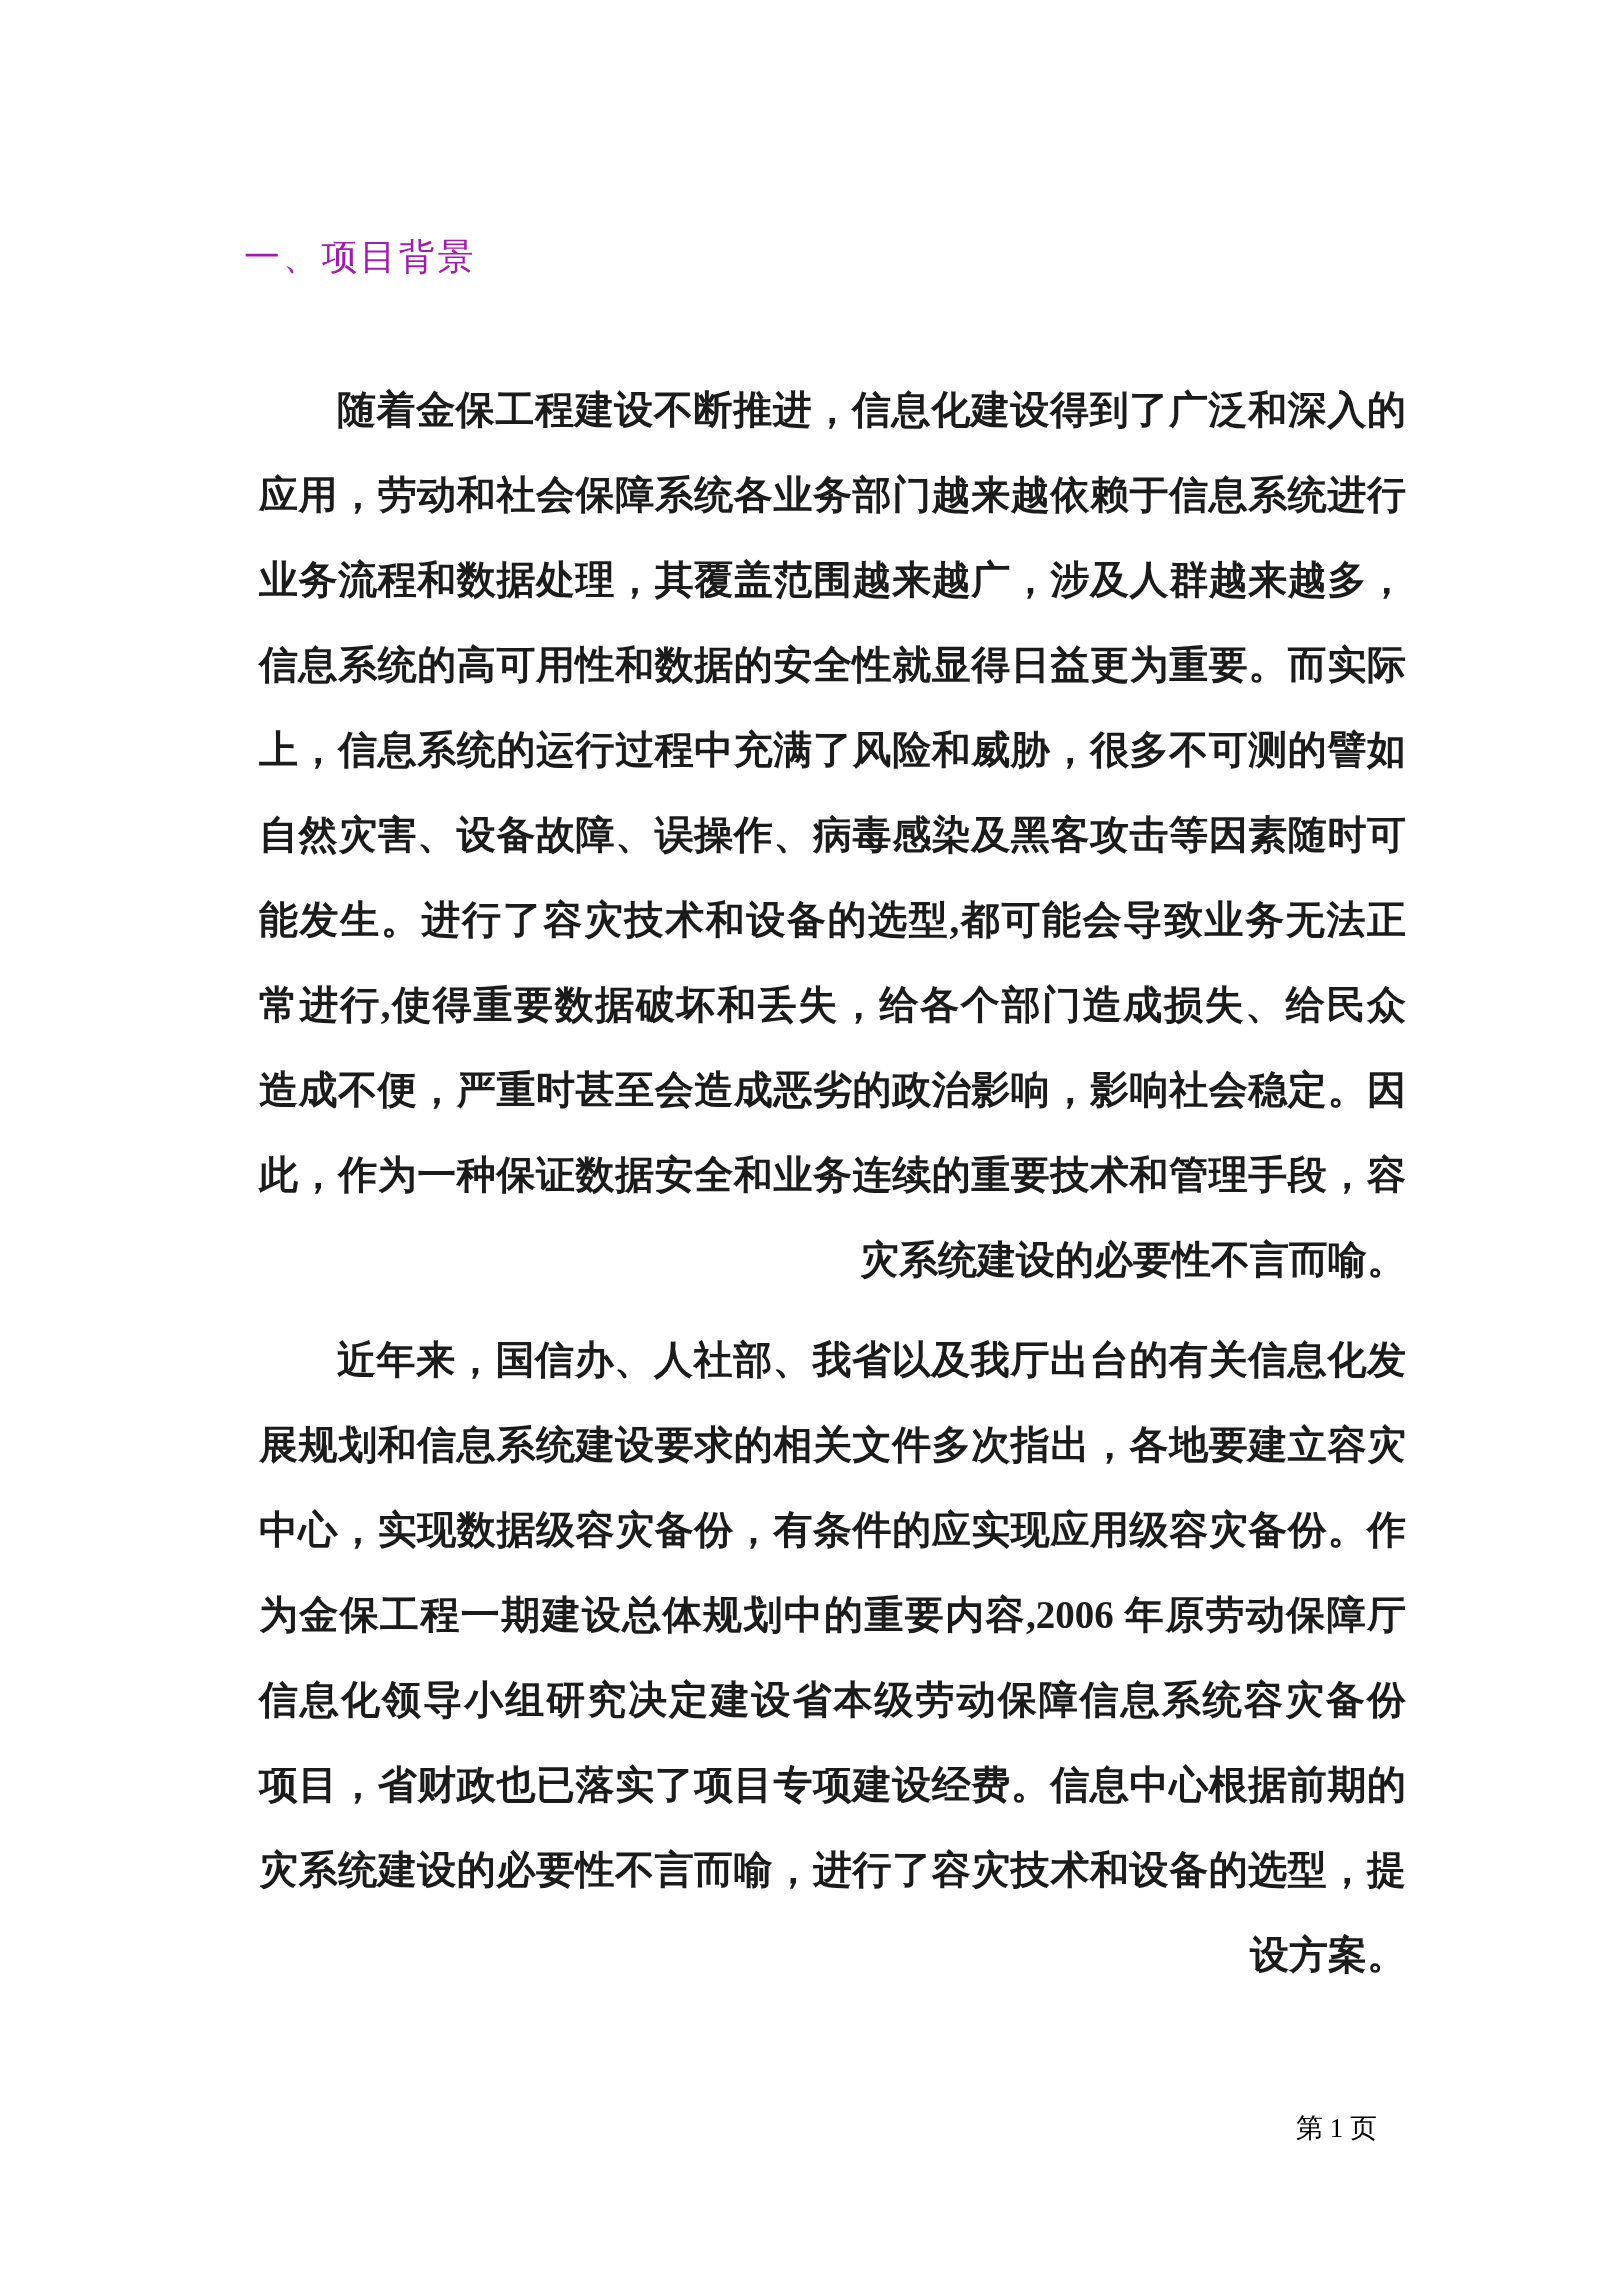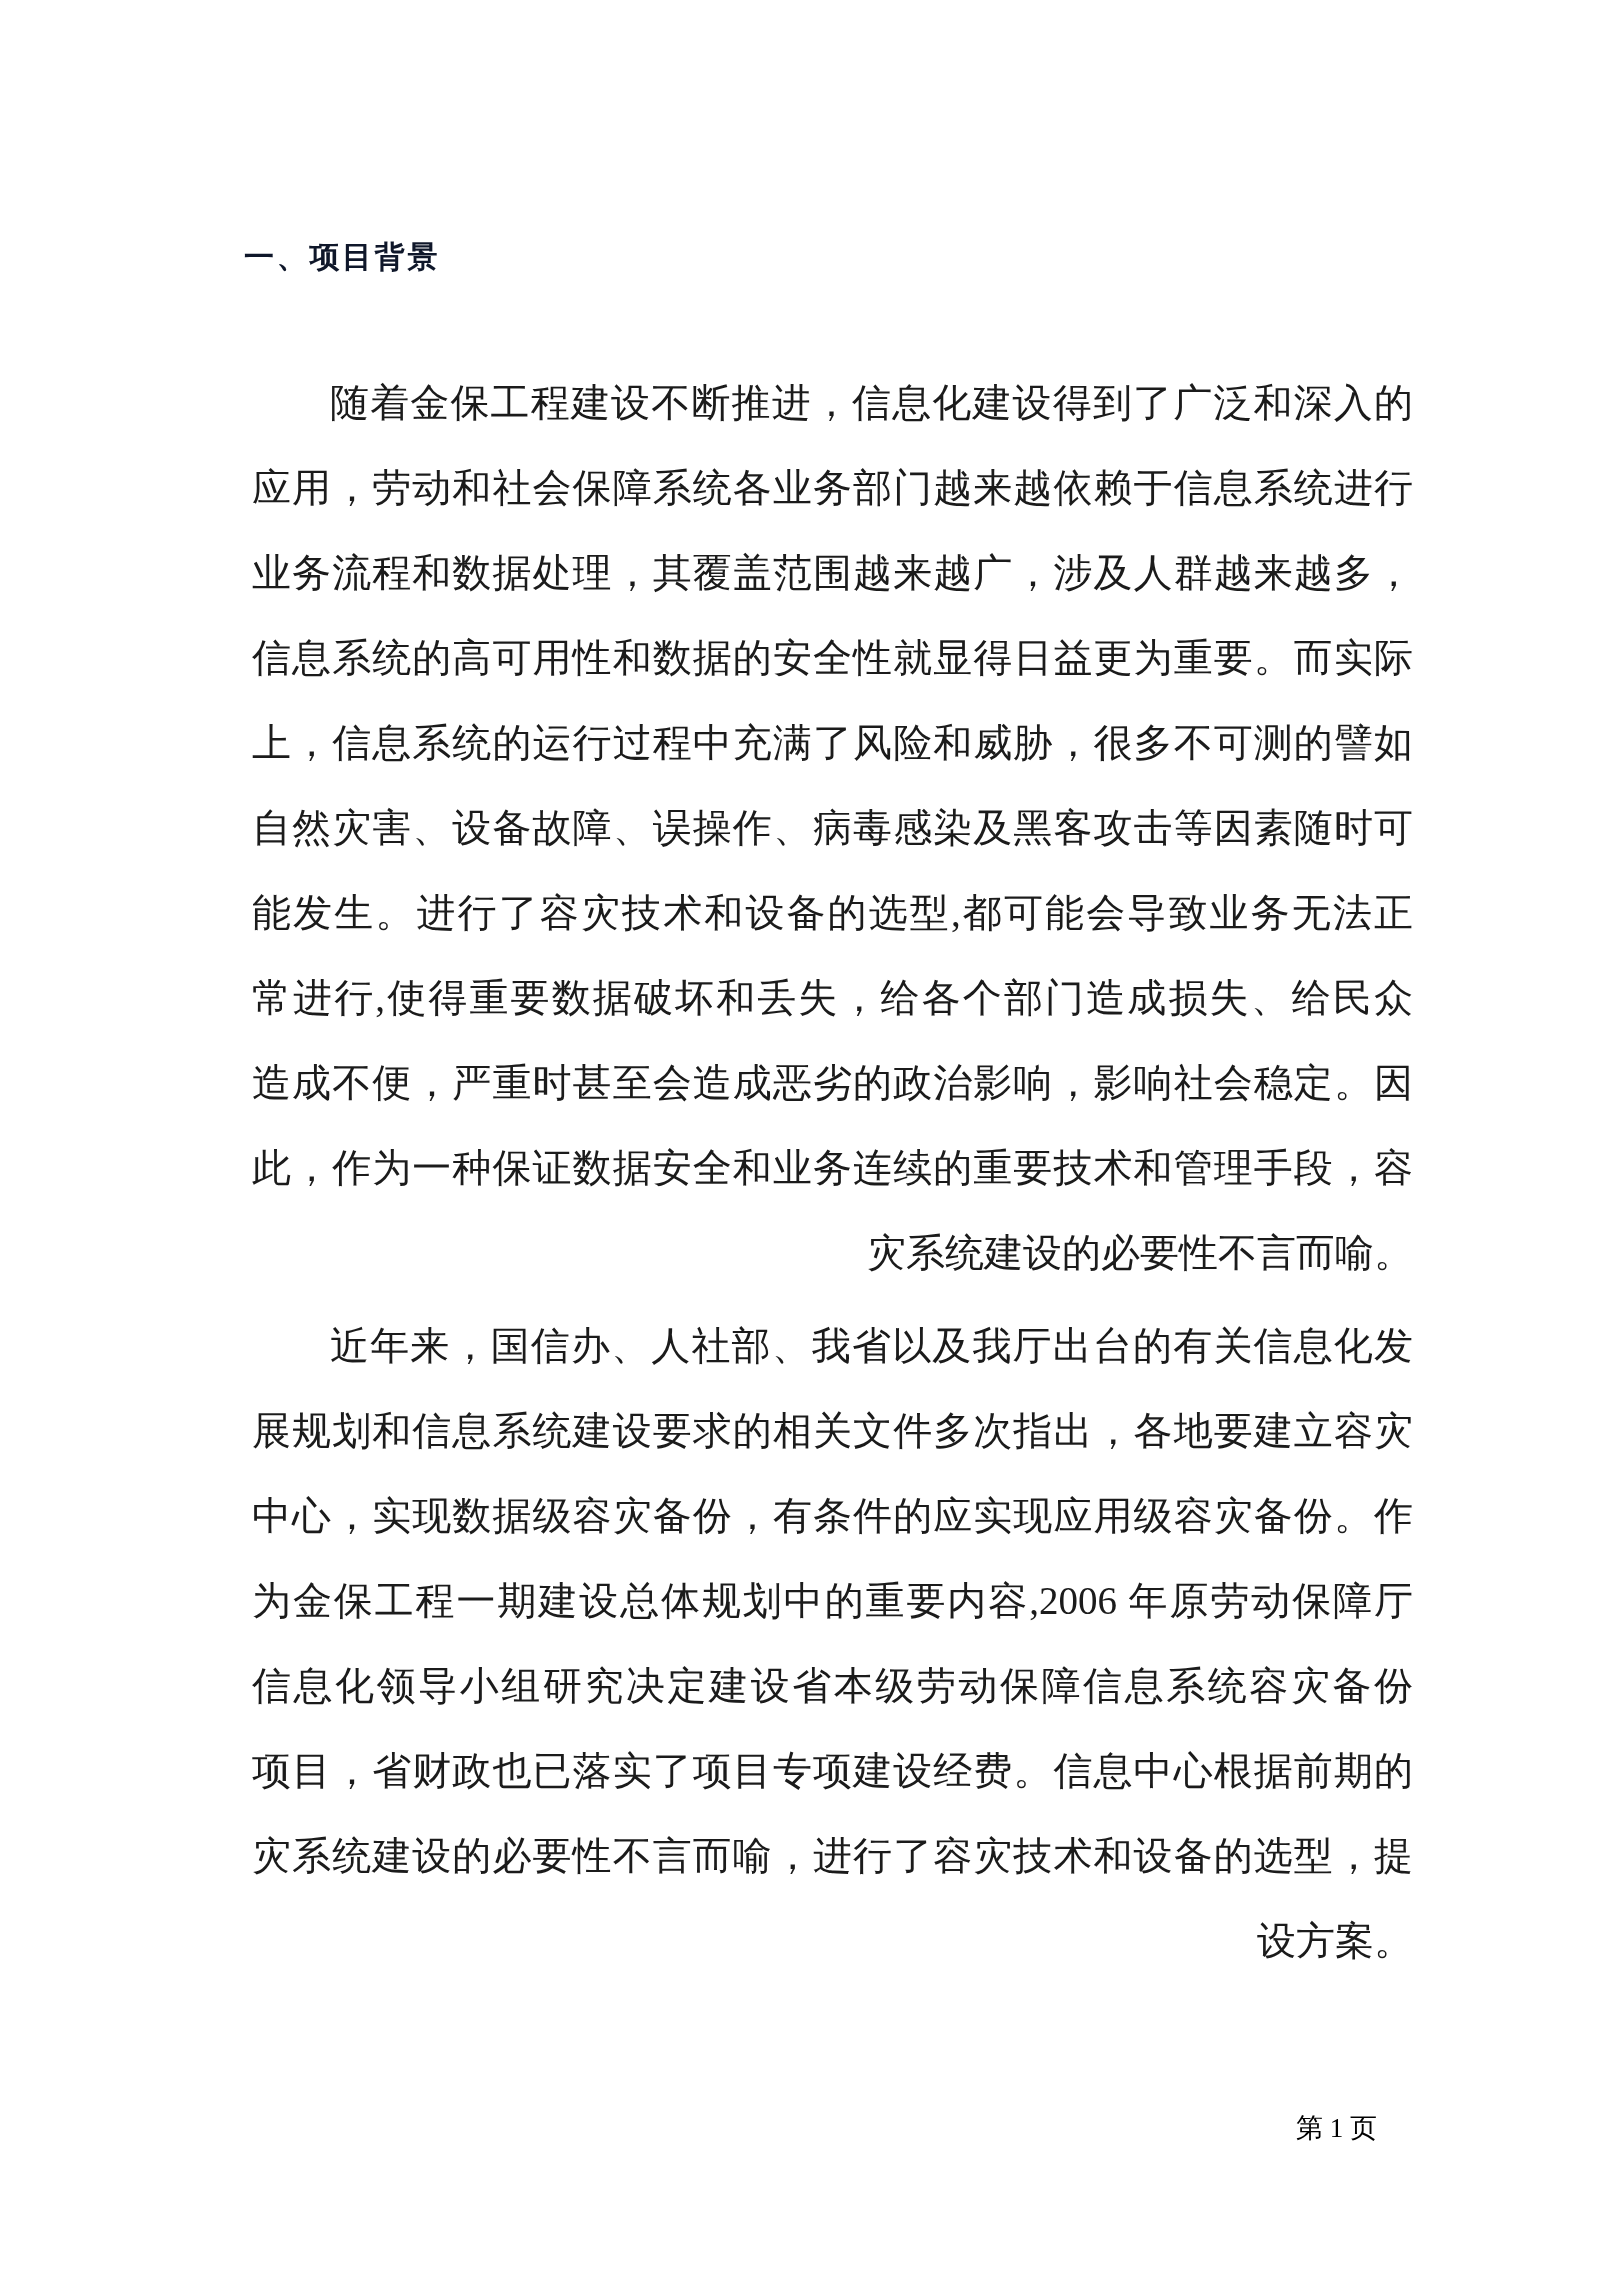--- a/index.html
+++ b/index.html
@@ -13,39 +13,40 @@
     height: 2295px;
     background: #ffffff;
     overflow: hidden;
     color: #161616;
   }
   .heading {
     position: absolute;
     left: 244px;
     top: 232px;
     font-family: "Liberation Sans", "DejaVu Sans", sans-serif;
-    font-weight: 700;
-    font-size: 30px;
+    font-weight: 400;
+    font-size: 36px;
     line-height: 49px;
     letter-spacing: 2.7px;
-    color: #0f172a;
+    color: #a21caf;
     white-space: nowrap;
   }
   .content {
     position: absolute;
     left: 244px;
     top: 352px;
     width: 1177px;
     font-family: "Liberation Serif", "DejaVu Serif", serif;
     font-size: 39px;
     color: #1b1b1b;
   }
   .para {
-    margin: 8px;
+    margin: 15px;
     padding: 0;
+    font-weight: bold;
   }
   .line {
     height: 85px;
     line-height: 85px;
     text-align: right;
     white-space: nowrap;
   }
   .line.fill {
     white-space: normal;
     text-align: justify;

